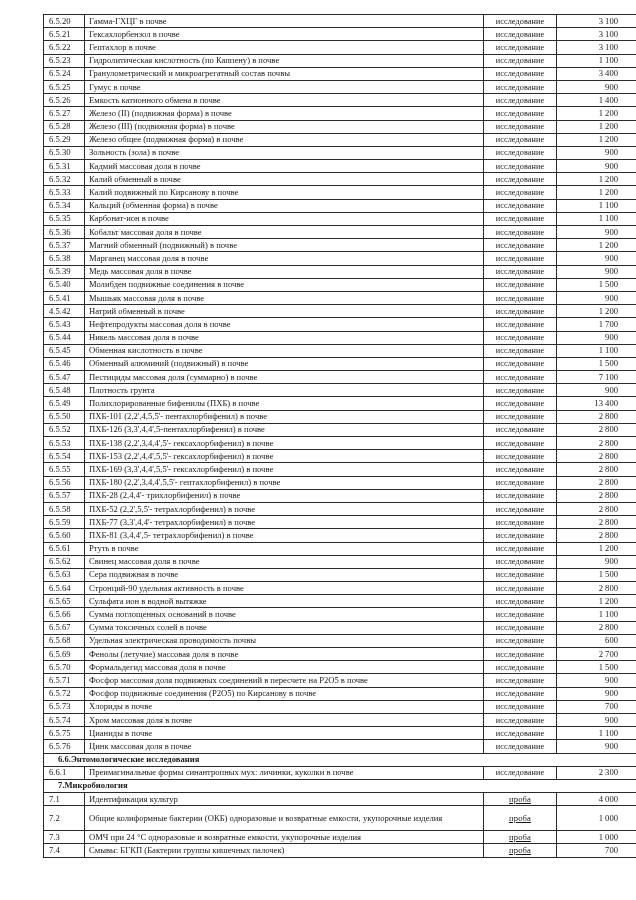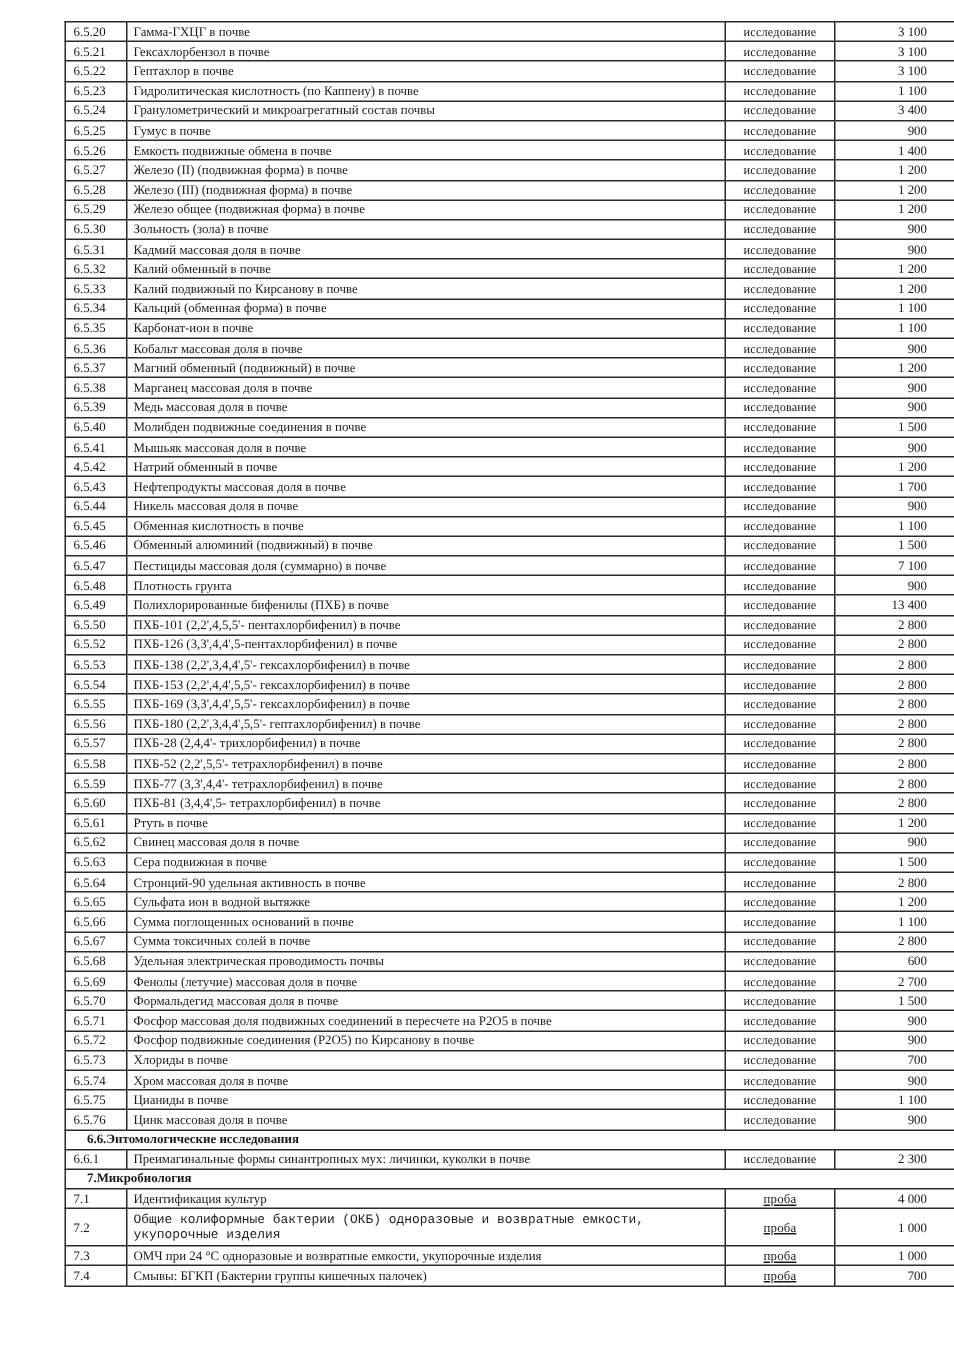--- a/index.html
+++ b/index.html
@@ -9,21 +9,21 @@
   table { border-collapse:collapse; width:603px; table-layout:fixed;margin-left:21px; }
   td { border:1px solid #2a2a2a; font-size:8.6px; line-height:11px; padding:0 0 0 4px;
        height:12.2px; vertical-align:middle; white-space:nowrap; overflow:hidden; }
   col.c-code { width:41px; } col.c-name { width:399px; } col.c-unit { width:73px; } col.c-price { width:90px; }
   td.code { padding-left:5px; }
   td.unit { text-align:center; padding-left:0; font-size:8.2px; letter-spacing:0.1px; }
   td.price { text-align:right; padding-right:28px; padding-left:0; }
   tr.section td { font-weight:bold; padding-left:14px; }
   tr.micro td.unit { font-size:8.6px;text-decoration:underline; }
   tr.tall td { height:24px; }
-  tr.tall td.name { white-space:normal; line-height:10.5px;font-family:Liberation Mono, monospace; }
+  tr.tall td.name { white-space:normal; line-height:10.5px; }
 </style>
 </head>
 <body>
 
 <div class="page">
   <table>
     <colgroup>
         <col class="c-code">
         <col class="c-name">
         <col class="c-unit">
@@ -61,21 +61,21 @@
           <td class="price">3 400</td>
         </tr>
         <tr>
           <td class="code">6.5.25</td>
           <td class="name">Гумус в почве</td>
           <td class="unit">исследование</td>
           <td class="price">900</td>
         </tr>
         <tr>
           <td class="code">6.5.26</td>
-          <td class="name">Емкость подвижные обмена в почве</td>
+          <td class="name">Емкость катионного обмена в почве</td>
           <td class="unit">исследование</td>
           <td class="price">1 400</td>
         </tr>
         <tr>
           <td class="code">6.5.27</td>
           <td class="name">Железо (II) (подвижная форма) в почве</td>
           <td class="unit">исследование</td>
           <td class="price">1 200</td>
         </tr>
         <tr>

